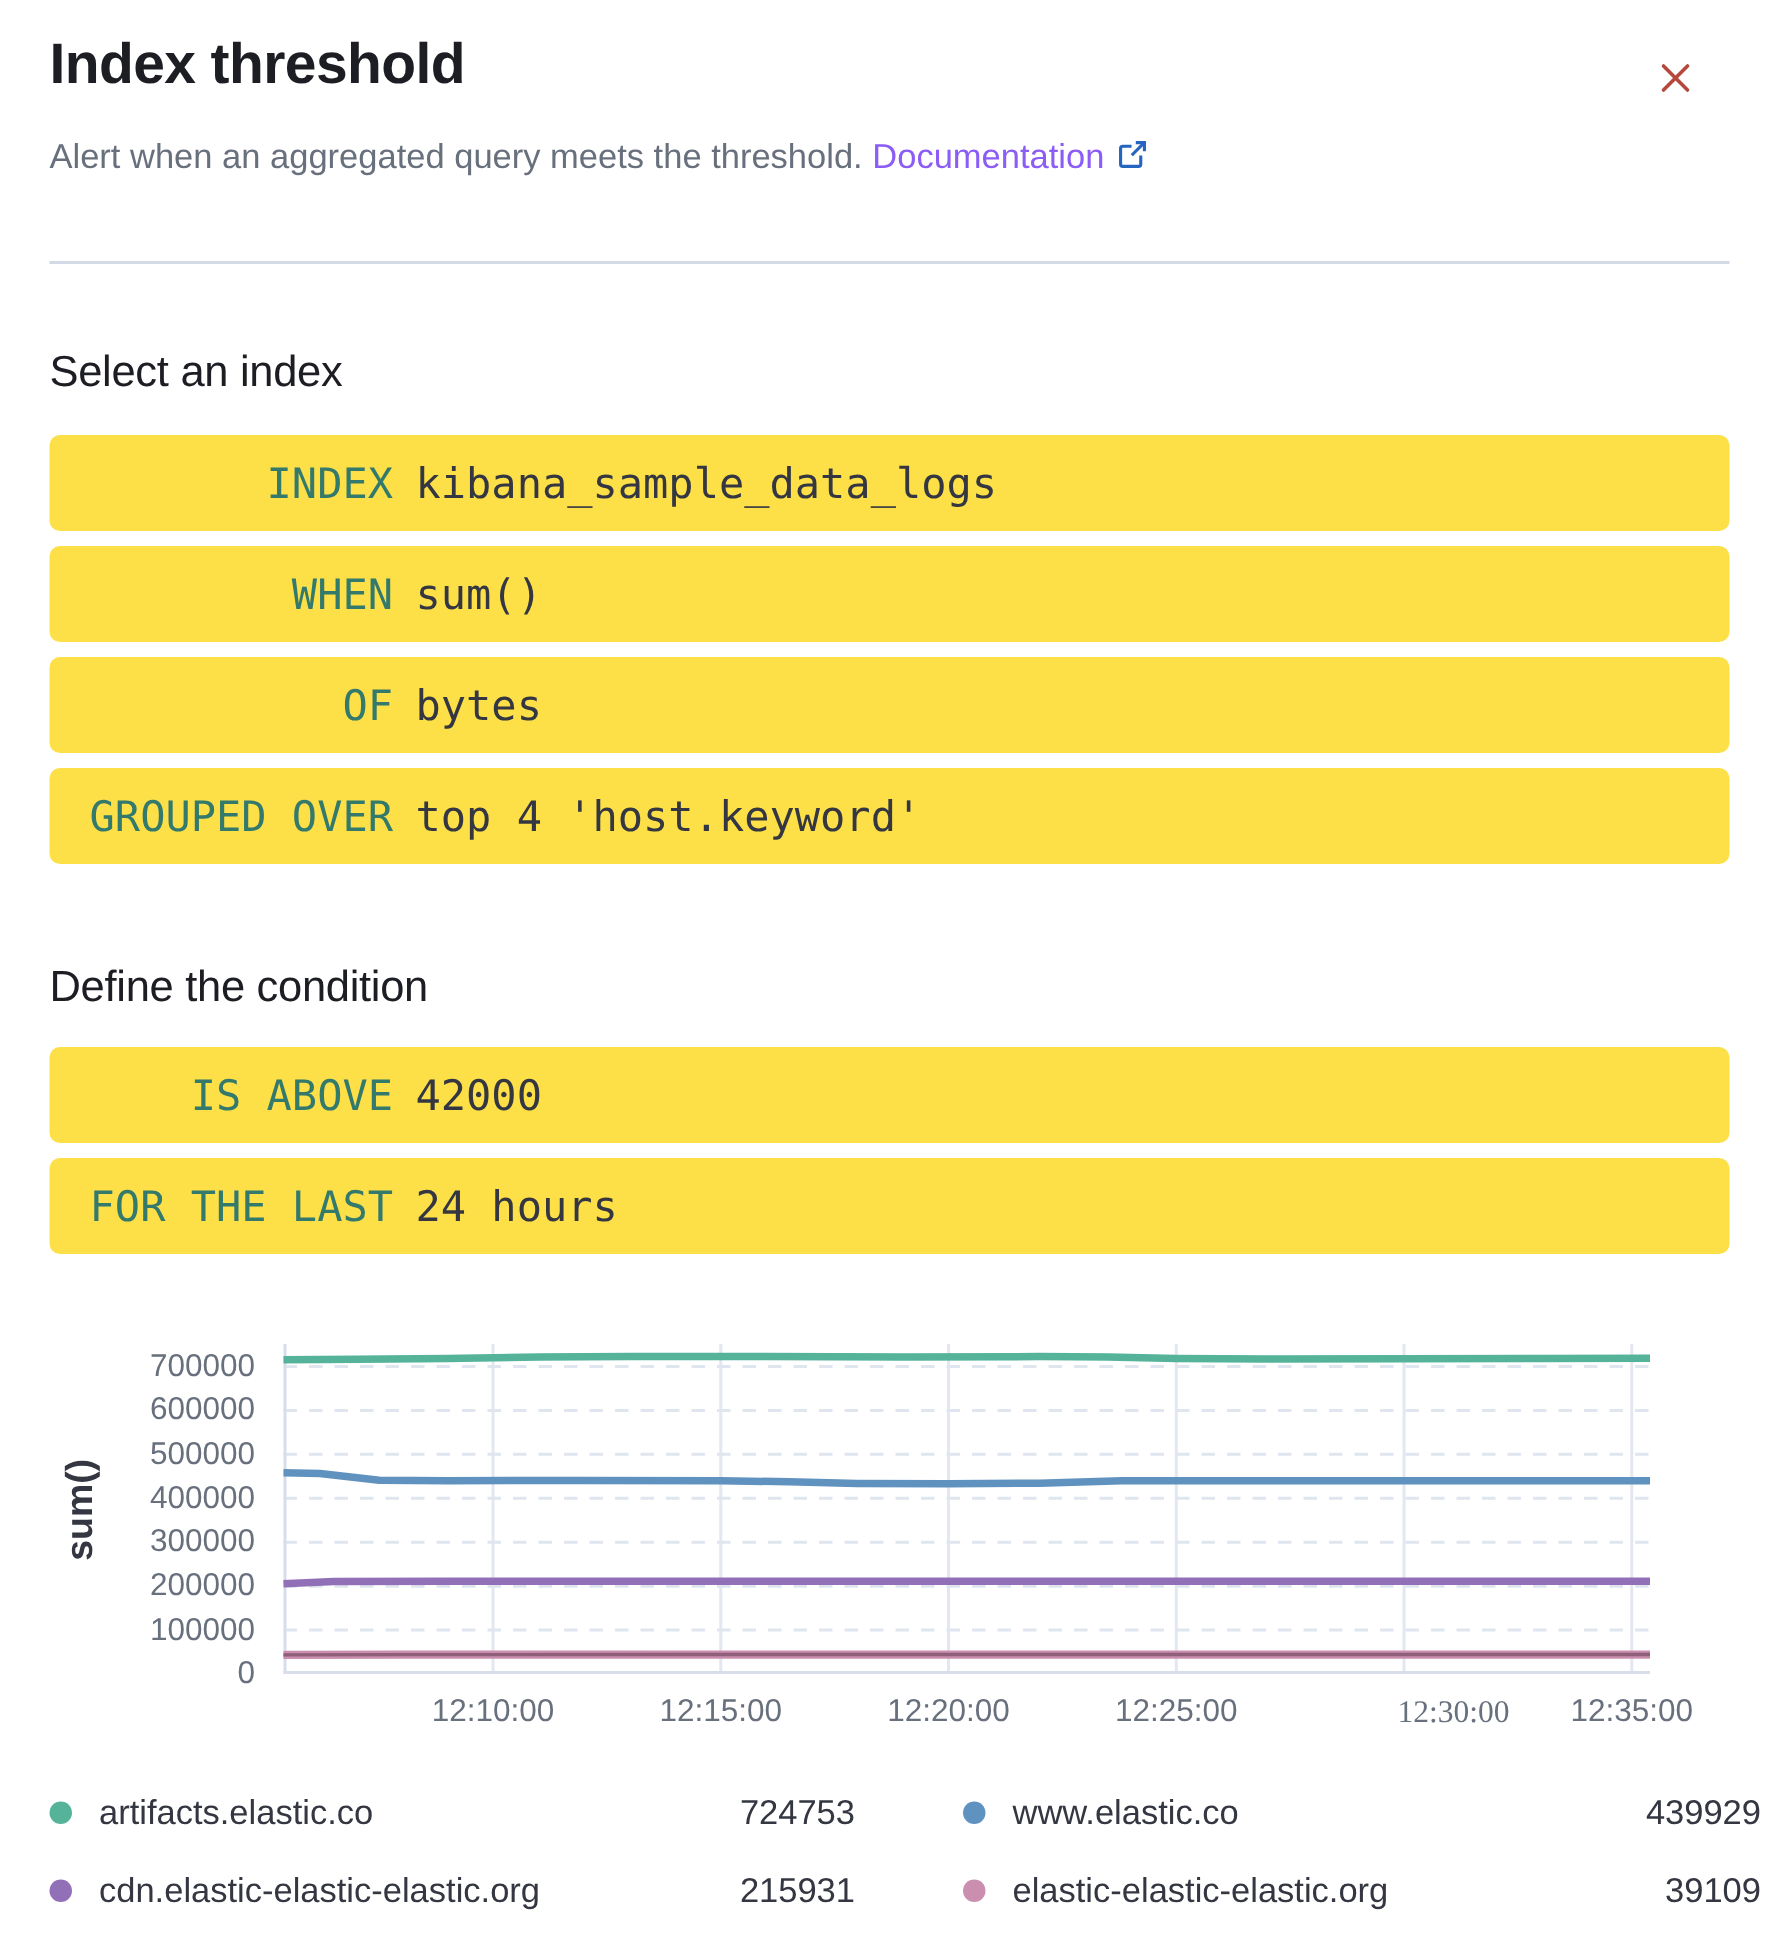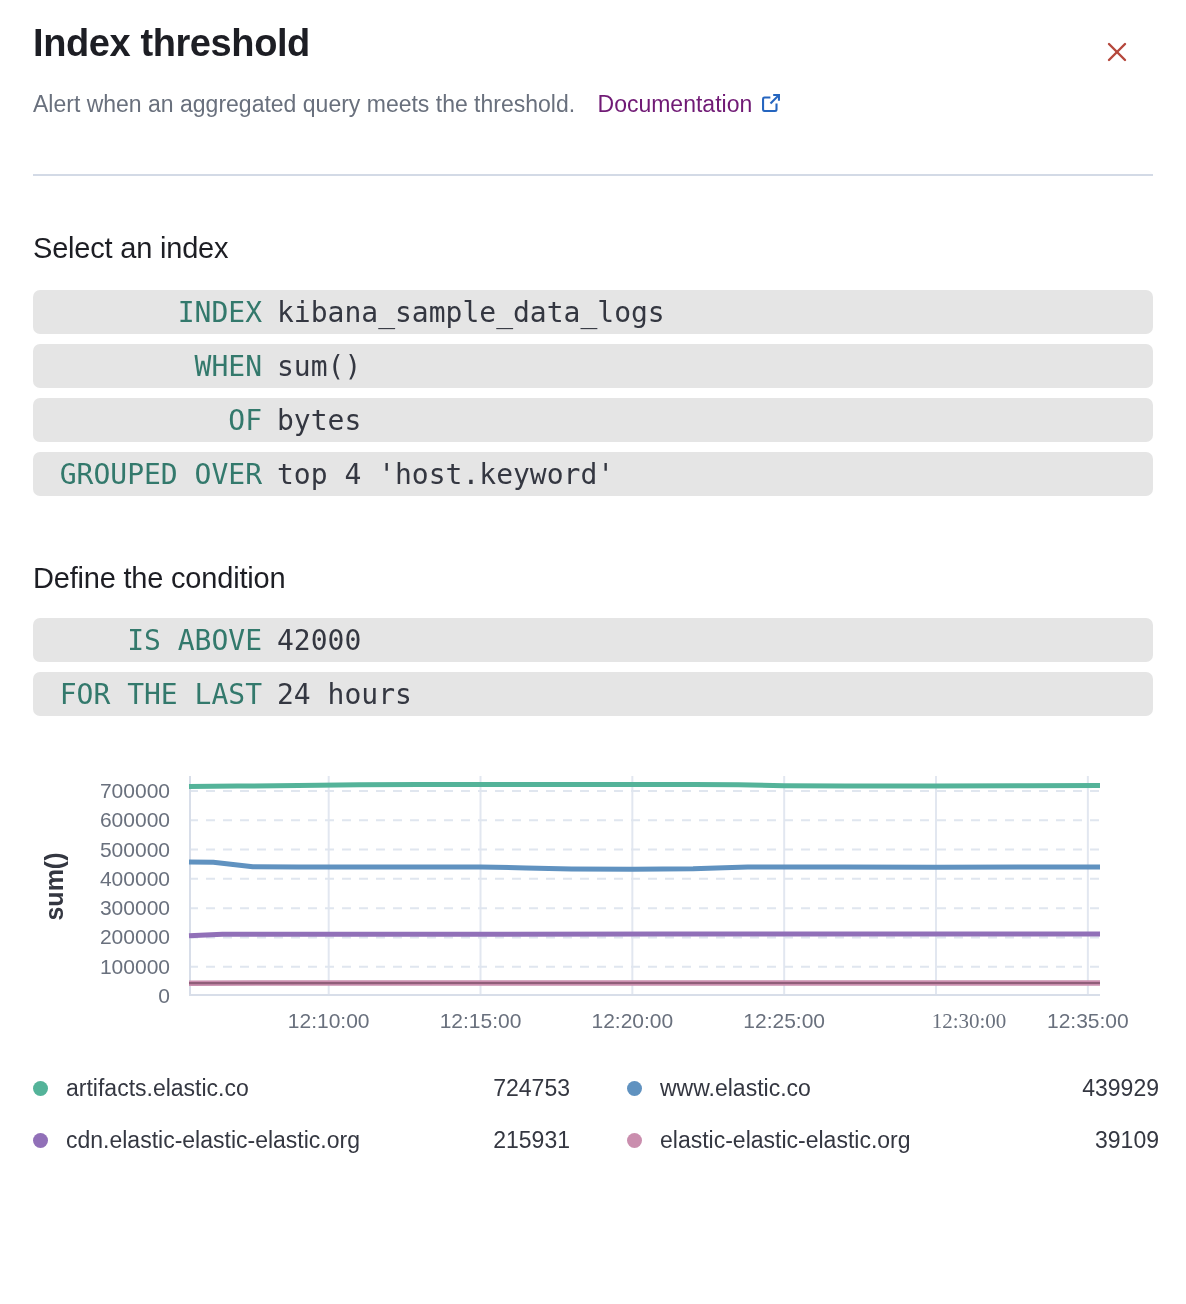--- a/index.html
+++ b/index.html
@@ -23,41 +23,41 @@
     position:absolute; top:34px; right:51px;
     width:36px; height:36px;
     background:transparent; border:none; cursor:pointer;
     display:flex; align-items:center; justify-content:center;
   }
   .subtitle {
     margin-top:22px;
     font-size:23px; line-height:32px; color:#69707D;
   }
   .doc-link {
-    color:#701a75; text-decoration:none; cursor:pointer;margin-left:16px;
+    color:#8b5cf6; text-decoration:none; cursor:pointer;
   }
   .ext-icon { display:inline-block; vertical-align:-2px; margin-left:8px; }
 
   hr.divider {
     margin-top:54px; border:none;
     border-top:2px solid #D3DAE6; height:0;
   }
 
   h2.section-heading {
     margin-top:54px;
     font-size:29px; line-height:36px; font-weight:400;
     letter-spacing:-0.2px; color:#1D1E24;
   }
   h2.section-heading + .pill-list { margin-top:24px; }
   h2.cond { margin-top:64px; }
   h2.cond + .pill-list { margin-top:22px; }
 
   .pill {
-    height:44px; border-radius:7px;
-    background:#e5e5e5;
+    height:64px; border-radius:7px;
+    background:#fde047;
     display:flex; align-items:center;
     padding:0 24px; margin-bottom:10px;
     cursor:pointer;
   }
   .pill .kw {
     flex:none; width:205px; text-align:right;
     font-family:"DejaVu Sans Mono", monospace;
     font-size:28px; color:#33796C; white-space:pre;
   }
   .pill .val {
@@ -82,21 +82,21 @@
   }
   #plot-svg { position:absolute; left:156px; top:18px; overflow:visible; }
   #x-axis { position:absolute; left:156px; top:250px; width:911px; height:30px; }
   #x-axis .xtick {
     position:absolute; width:140px; text-align:center;
     font-size:21px; line-height:26px; color:#69707D;
   }
 
   .legend {
     margin-top:4px;
-    display:grid; grid-template-columns:537px 532px; column-gap:57px;
+    display:grid; grid-template-columns:537px 532px; column-gap:72px;
   }
   .legend-item {
     height:52px; display:flex; align-items:center;
     font-size:23px; color:#343741;
   }
   .legend-dot {
     flex:none; width:15px; height:15px; border-radius:50%;
     margin-right:18px;
   }
   .legend-label { white-space:nowrap; }

